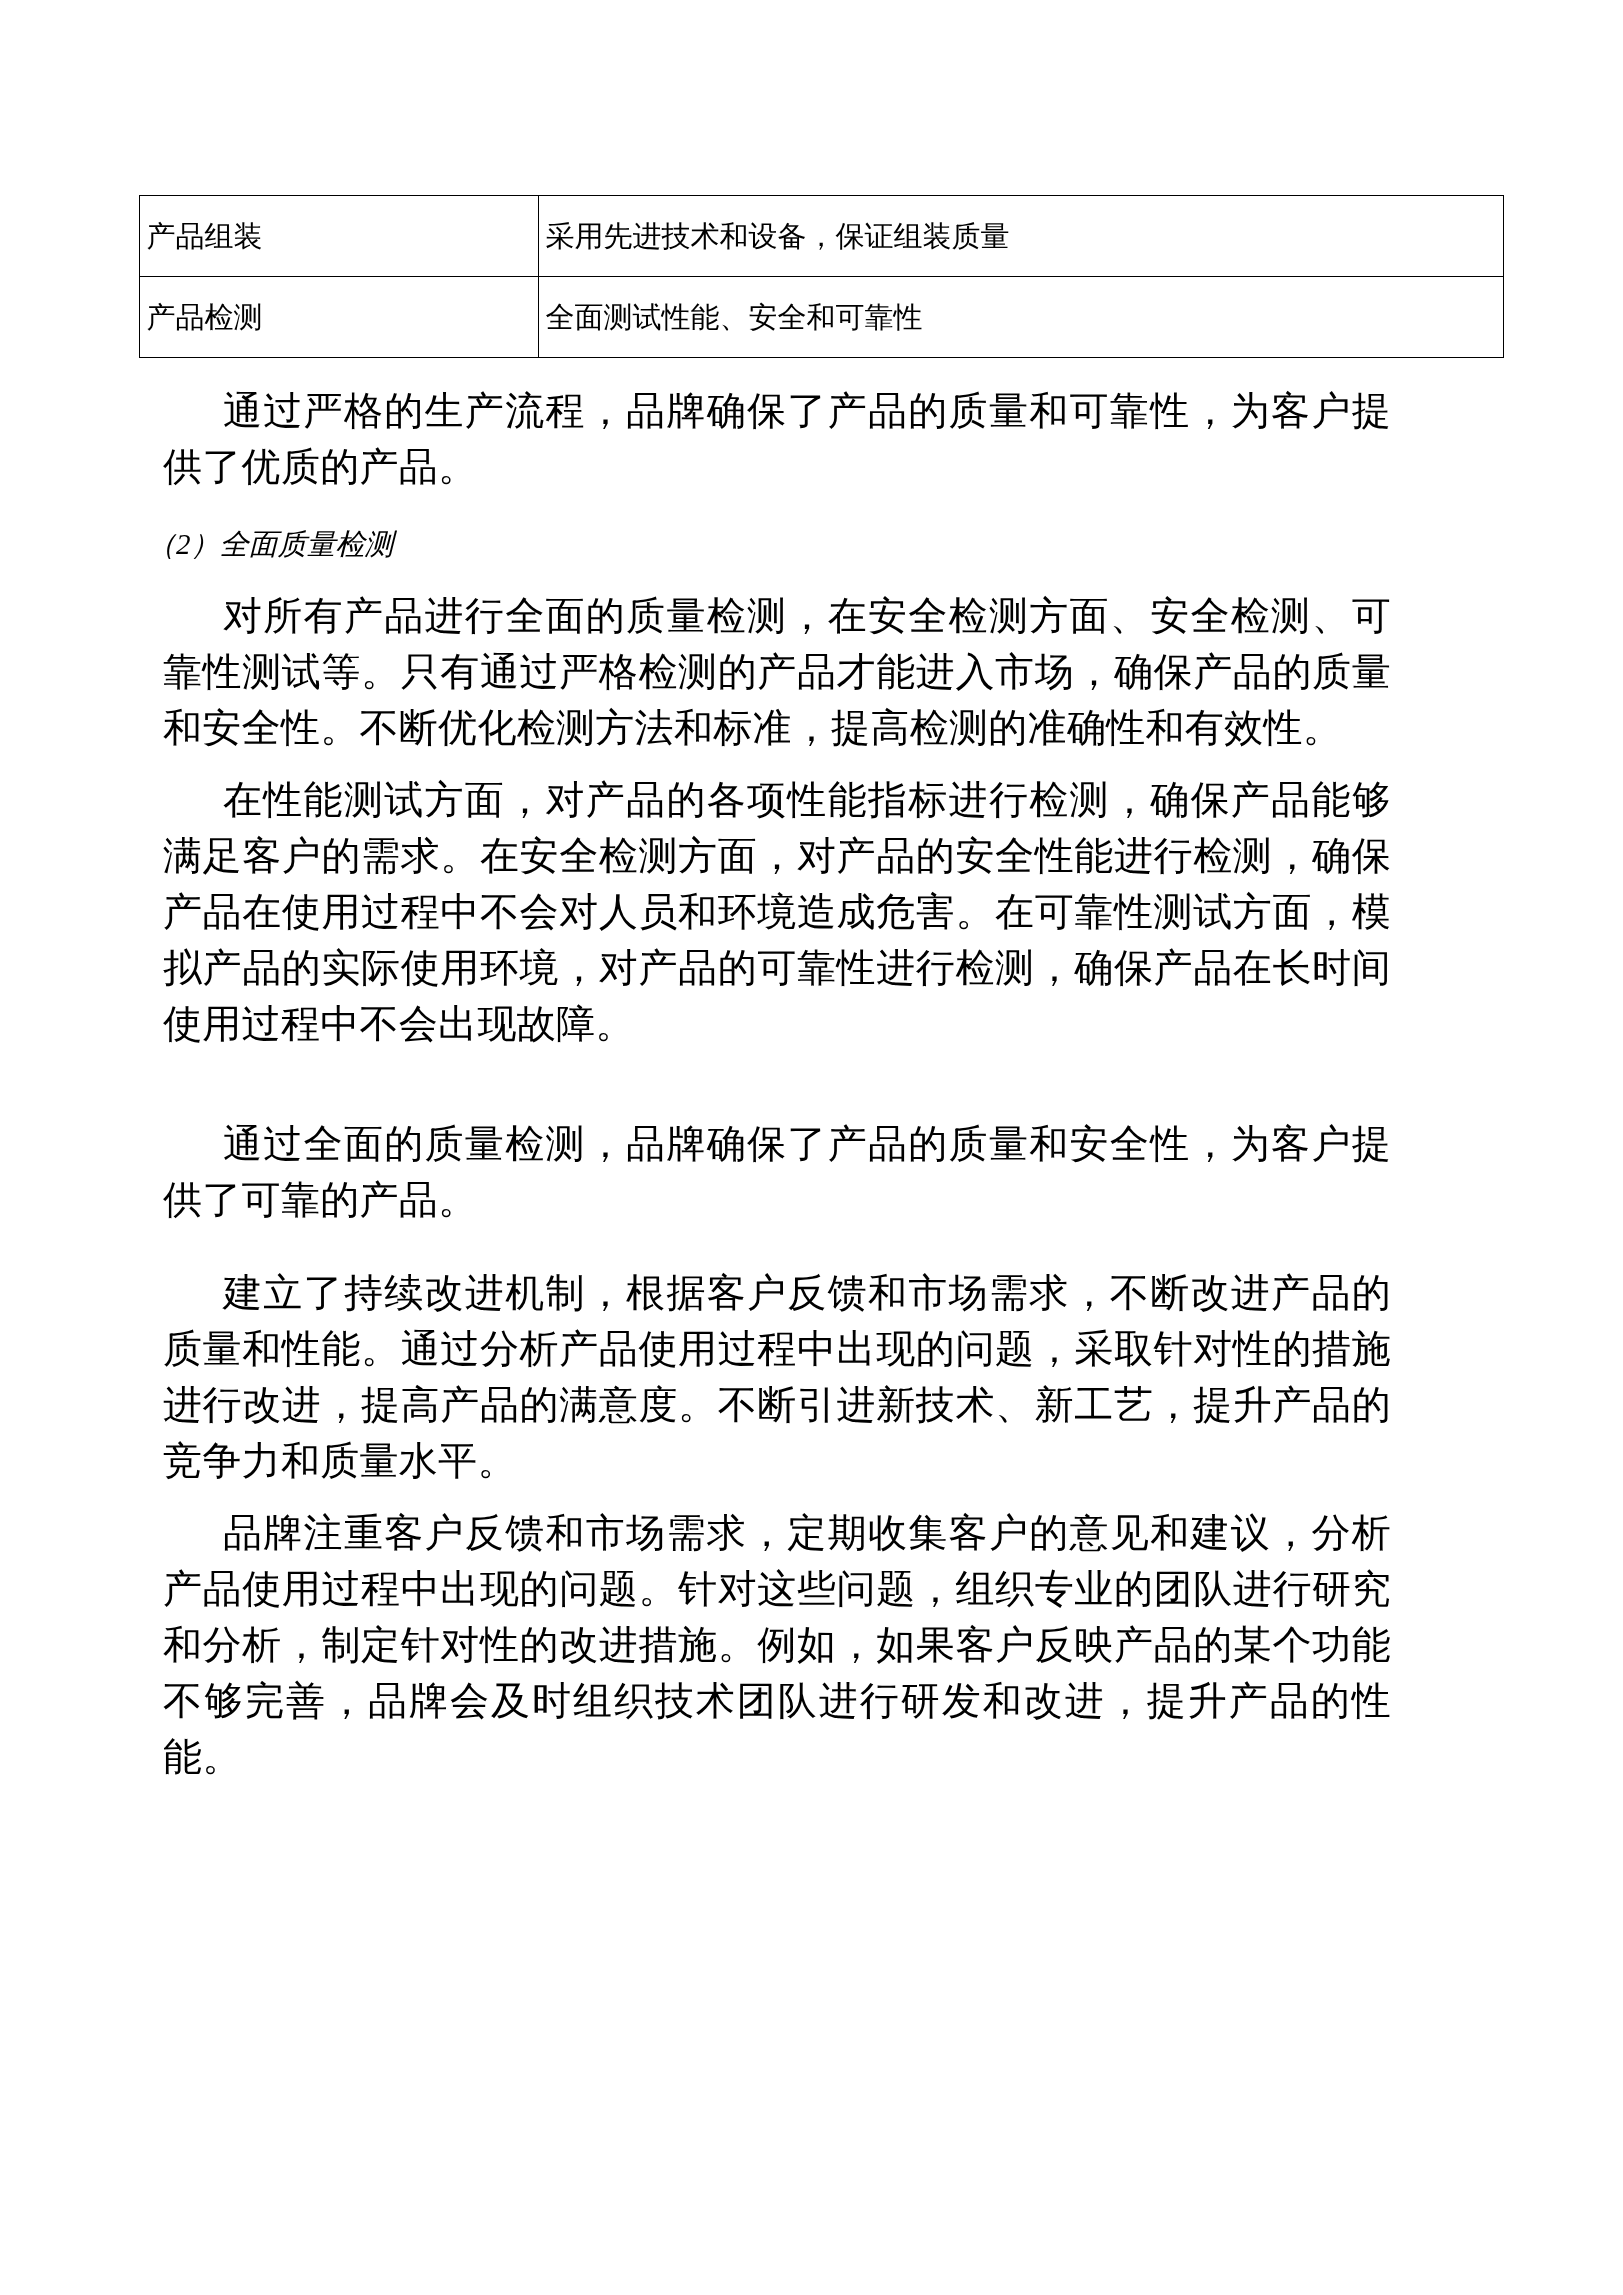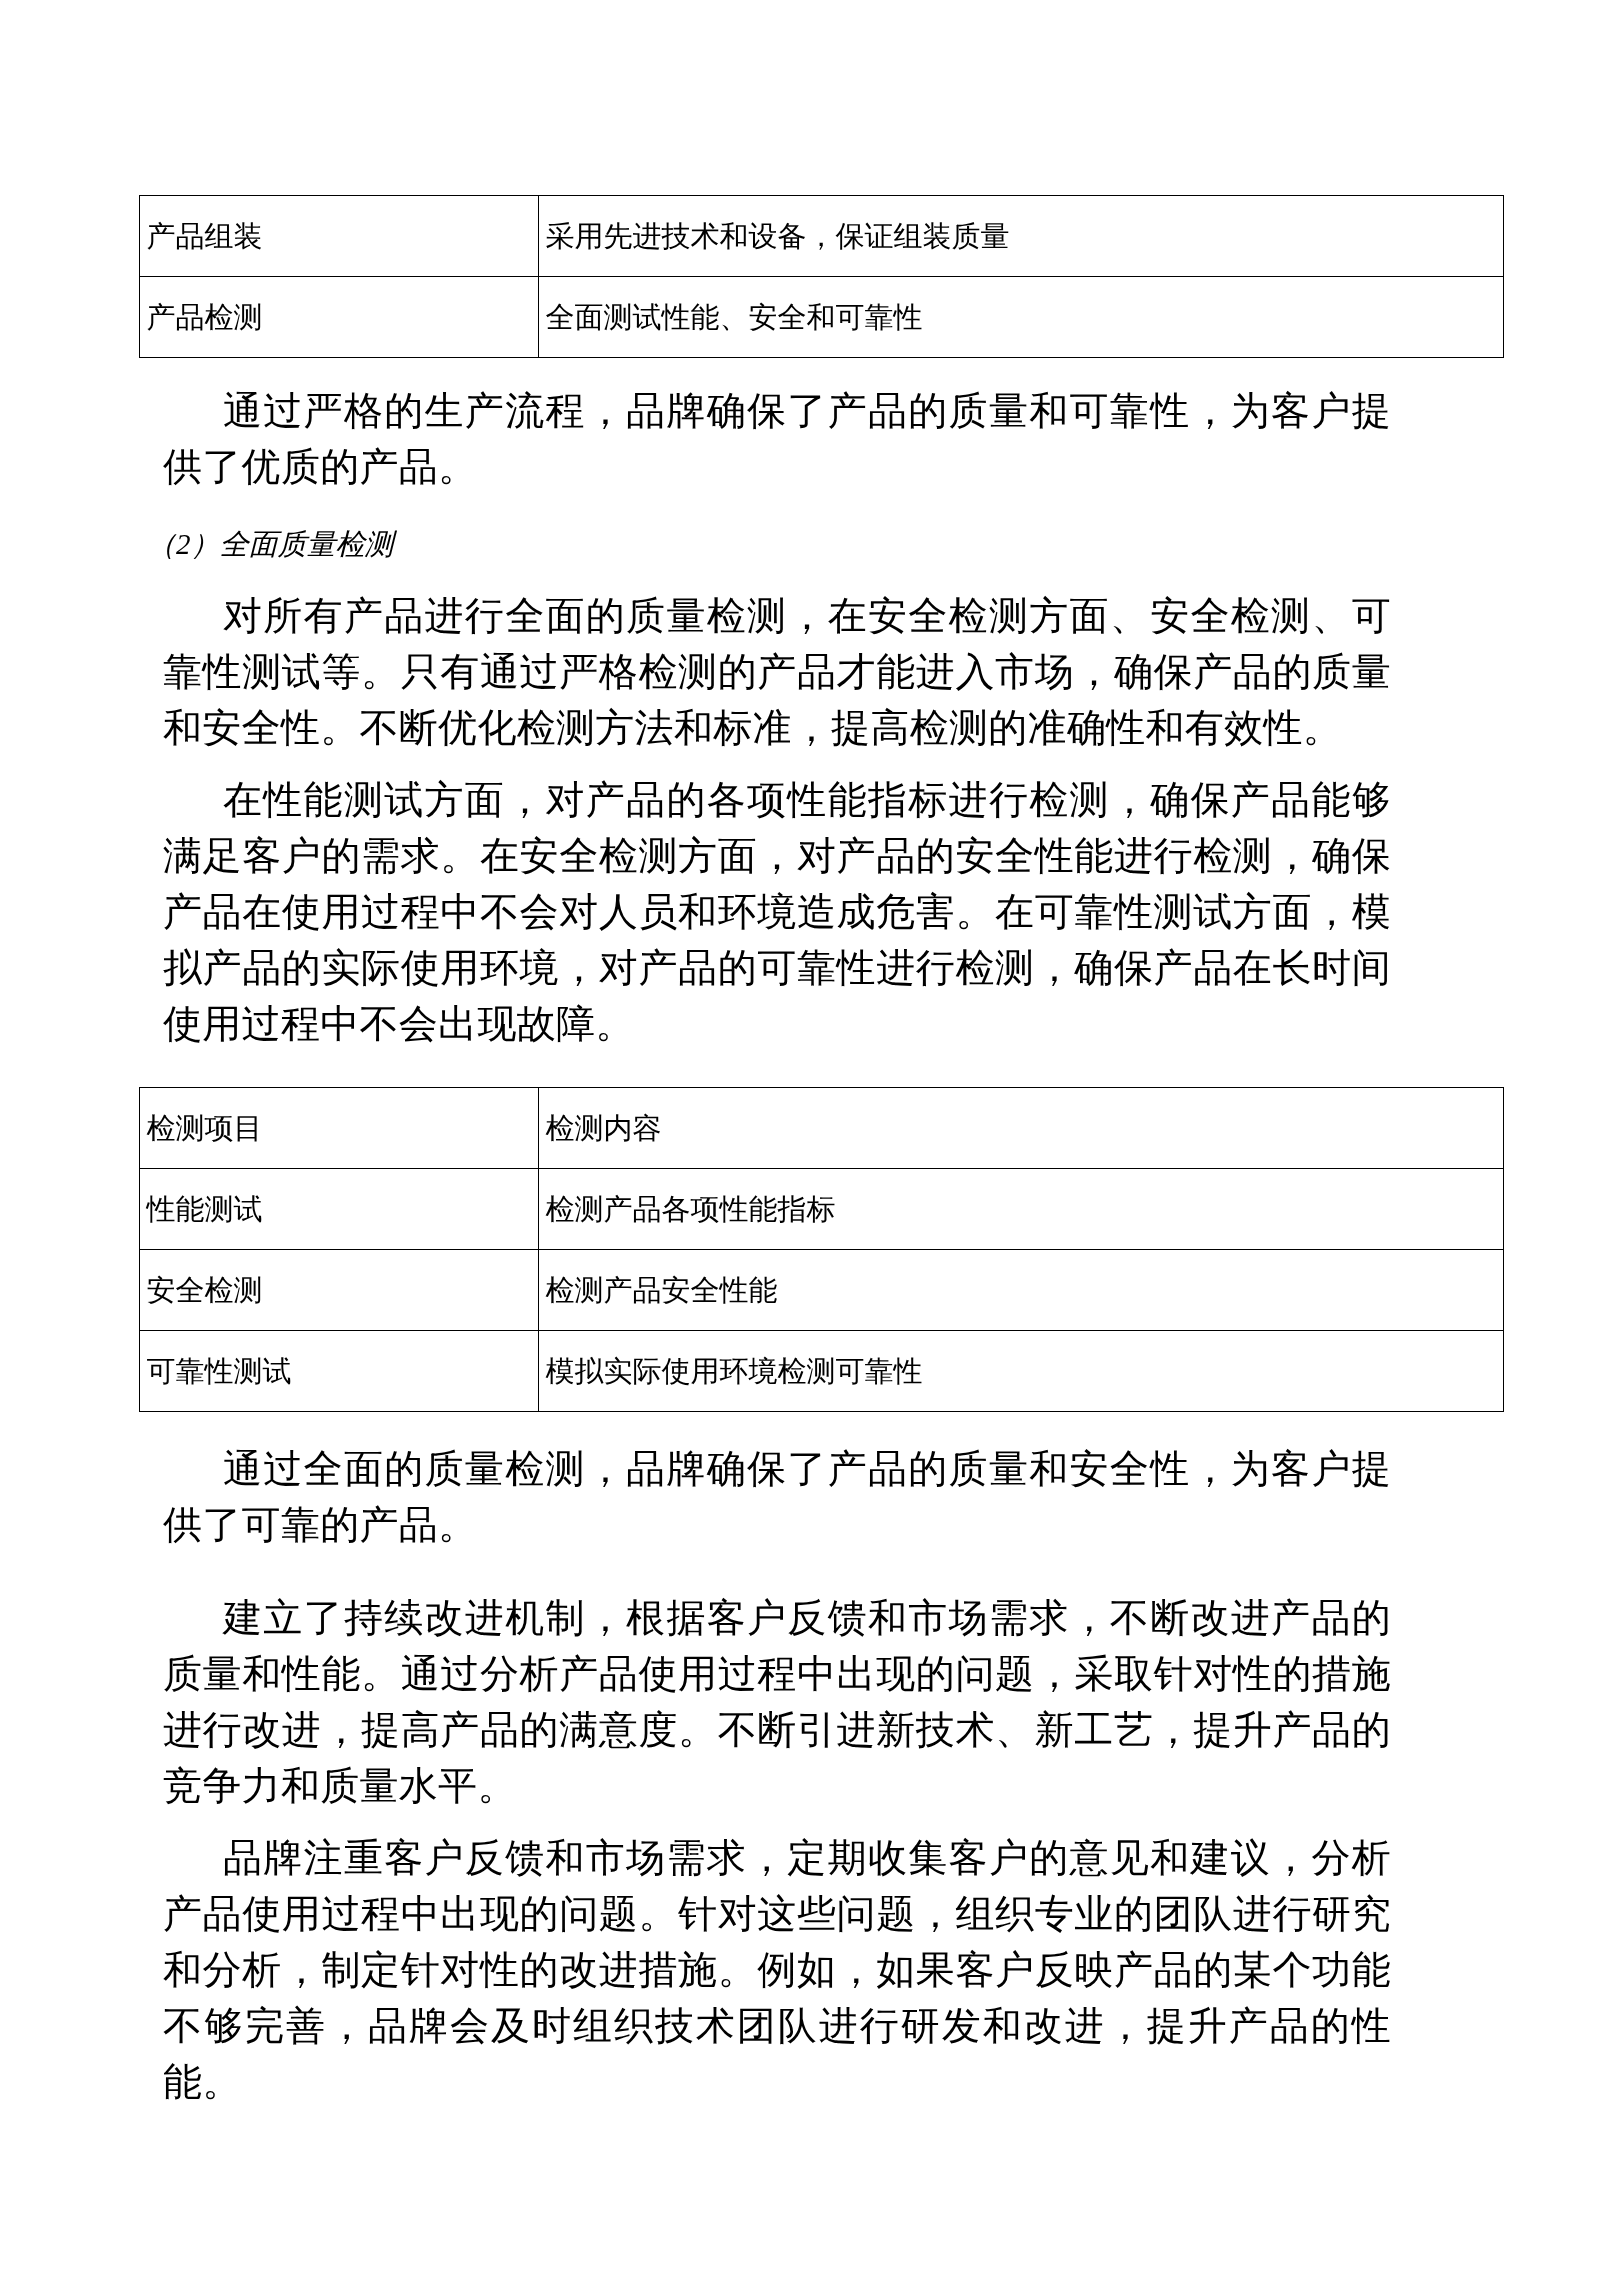--- a/index.html
+++ b/index.html
@@ -101,40 +101,20 @@
 
     <p class="heading">（2）全面质量检测</p>
 
     <p class="body indent2">对所有产品进行全面的质量检测，在安全检测方面、安全检测、可靠性测试等。只有通过严格检测的产品才能进入市场，确保产品的质量和安全性。不断优化检测方法和标准，提高检测的准确性和有效性。</p>
 
     <p class="body indent2">在性能测试方面，对产品的各项性能指标进行检测，确保产品能够满足客户的需求。在安全检测方面，对产品的安全性能进行检测，确保产品在使用过程中不会对人员和环境造成危害。在可靠性测试方面，模拟产品的实际使用环境，对产品的可靠性进行检测，确保产品在长时间使用过程中不会出现故障。</p>
 
 
     <div class="gap-before-table"></div>
 
-    <table class="doc-table t2">
-      <tbody>
-        <tr>
-          <td class="col-label">检测项目</td>
-          <td class="col-desc">检测内容</td>
-        </tr>
-        <tr>
-          <td class="col-label">性能测试</td>
-          <td class="col-desc">检测产品各项性能指标</td>
-        </tr>
-        <tr>
-          <td class="col-label">安全检测</td>
-          <td class="col-desc">检测产品安全性能</td>
-        </tr>
-        <tr>
-          <td class="col-label">可靠性测试</td>
-          <td class="col-desc">模拟实际使用环境检测可靠性</td>
-        </tr>
-      </tbody>
-    </table>
 
     <div class="gap-after-table-2"></div>
 
     <p class="body indent2">通过全面的质量检测，品牌确保了产品的质量和安全性，为客户提供了可靠的产品。</p>
 
     <div class="gap-sm"></div>
 
 
     <p class="body indent2">建立了持续改进机制，根据客户反馈和市场需求，不断改进产品的质量和性能。通过分析产品使用过程中出现的问题，采取针对性的措施进行改进，提高产品的满意度。不断引进新技术、新工艺，提升产品的竞争力和质量水平。</p>
 

